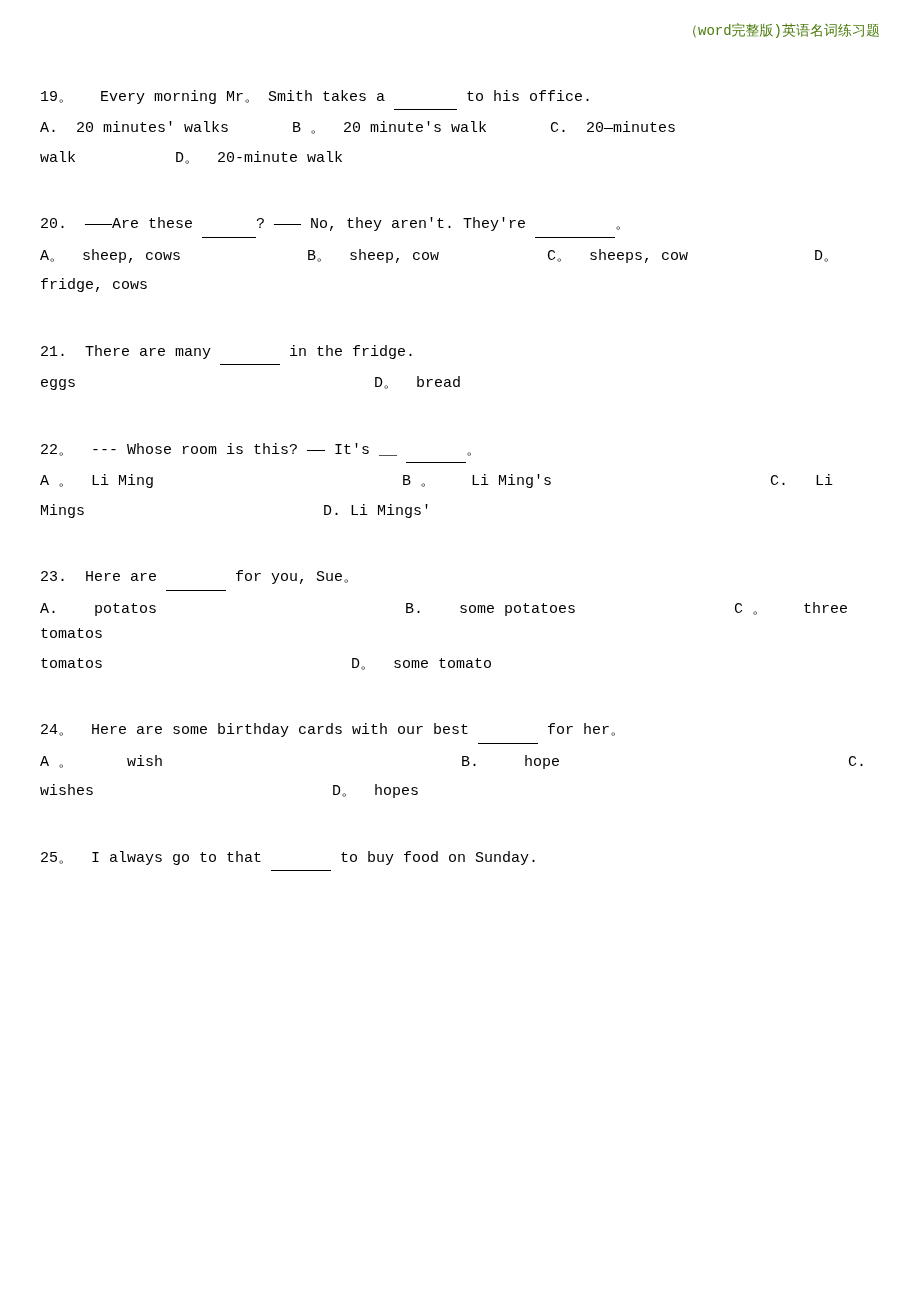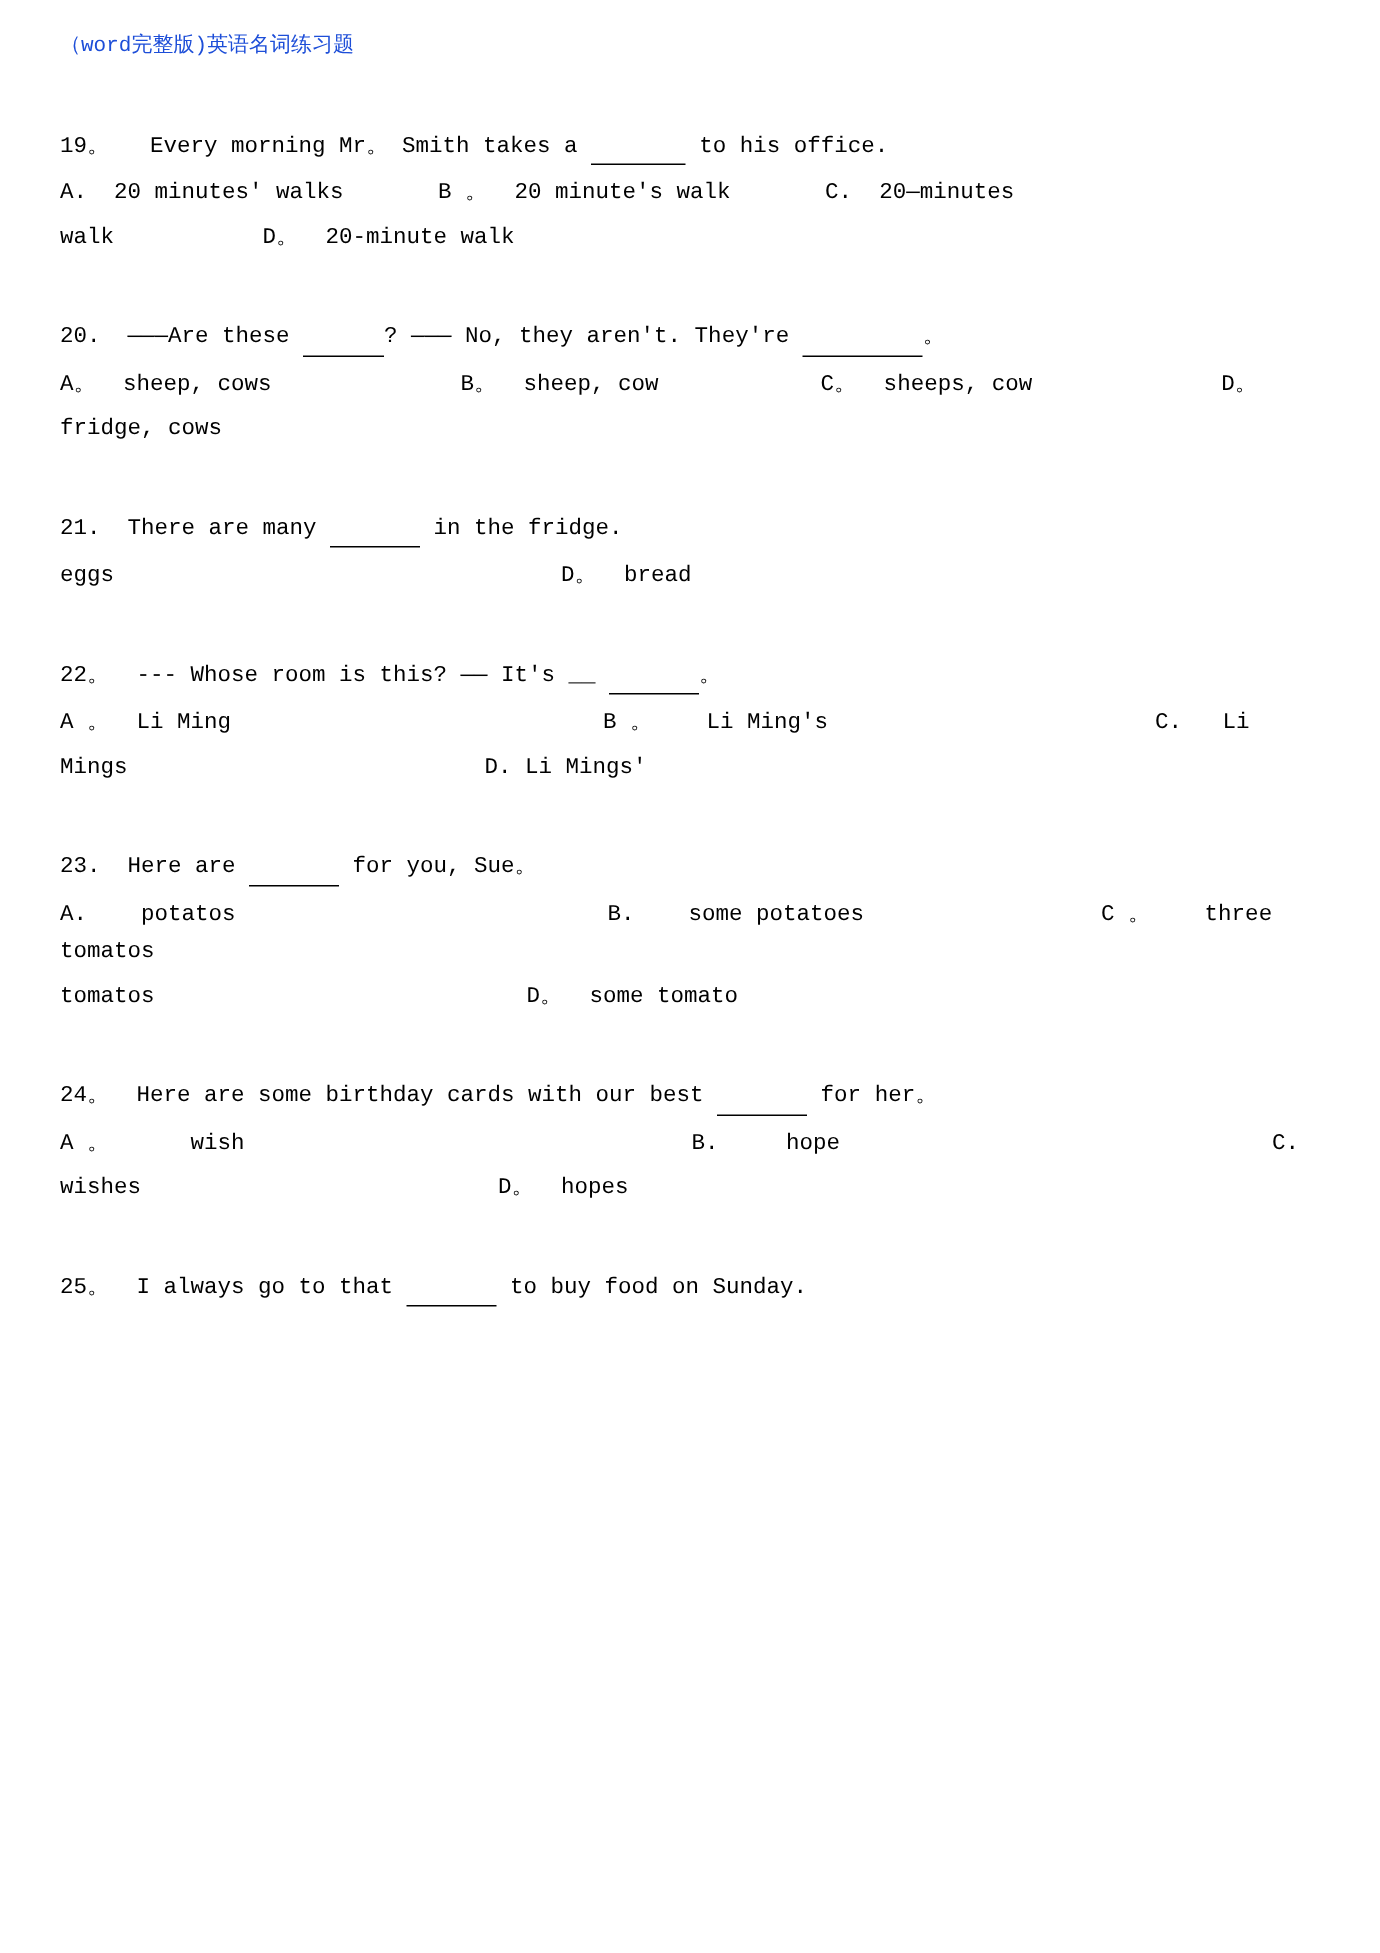--- a/index.html
+++ b/index.html
@@ -11,23 +11,24 @@
       background: #fff;
       font-family: 'Courier New', Courier, monospace;
       font-size: 15px;
       color: #000;
       width: 920px;
       min-height: 1302px;
       padding: 20px 40px 40px 40px;
       line-height: 1.7;
     }
     .header {
+      text-align: right;
       font-size: 14px;
       margin-bottom: 18px;
-      color: #1d4ed8;
+      color: #4d7c0f;
     }
     .question-block {
       margin-bottom: 28px;
     }
     .question-line {
       margin-bottom: 6px;
       margin-top: 40px;
     }
     .options-line {
       margin-bottom: 4px;

